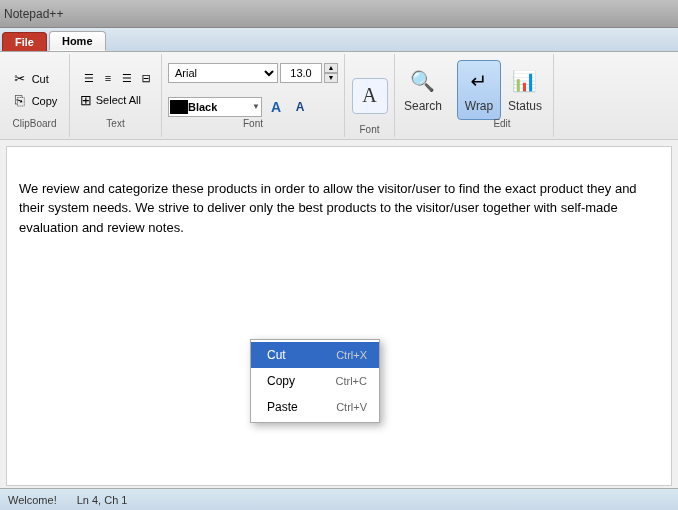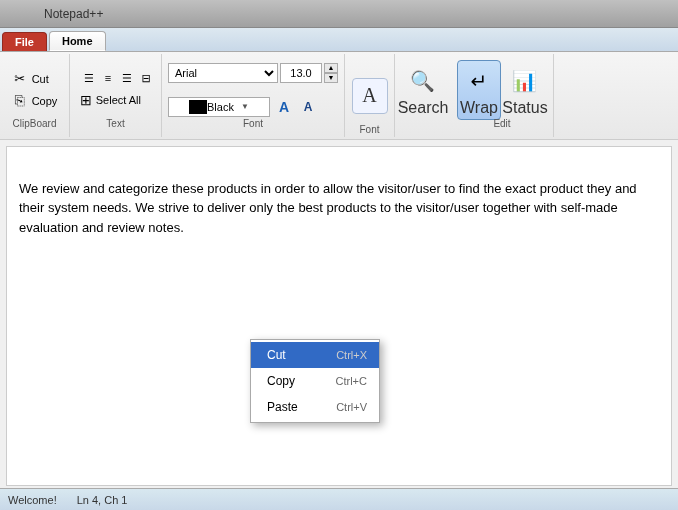--- a/index.html
+++ b/index.html
@@ -287,21 +287,21 @@
 
     .edit-big-icon {
       width: 32px;
       height: 32px;
       display: flex;
       align-items: center;
       justify-content: center;
       font-size: 20px;
     }
     .edit-big-label {
-      font-size: 16px;
+      font-size: 12px;
       color: #333;
       text-align: center;
     }
 
     
     .search-icon-container {
       display: flex;
       flex-direction: column;
       align-items: center;
       justify-content: flex-start;
@@ -410,31 +410,32 @@
       border-radius: 2px;
       font-size: 11px;
     }
 
     .color-select-wrapper {
       position: relative;
       display: flex;
       align-items: center;
       border: 1px solid #aaa;
       background: white;
-      width: 102px;
+      width: 94px;
       height: 20px;
-      padding: 0 20px;
-      cursor: pointer;
+      padding: 0 1px;
+      cursor: pointer;
+      font-weight: bold;
     }
   </style>
 </head>
 <body>
 
 <div class="title-bar">
-  <span style="font-size:12px; color:#333;margin-left:40px;">Notepad++</span>
+  <span style="font-size:12px; color:#333;">Notepad++</span>
 </div>
 
 <div class="tab-bar">
   <div class="tab file">
     <span>File</span>
   </div>
   <div class="tab active">
     <span>Home</span>
   </div>
 </div>

